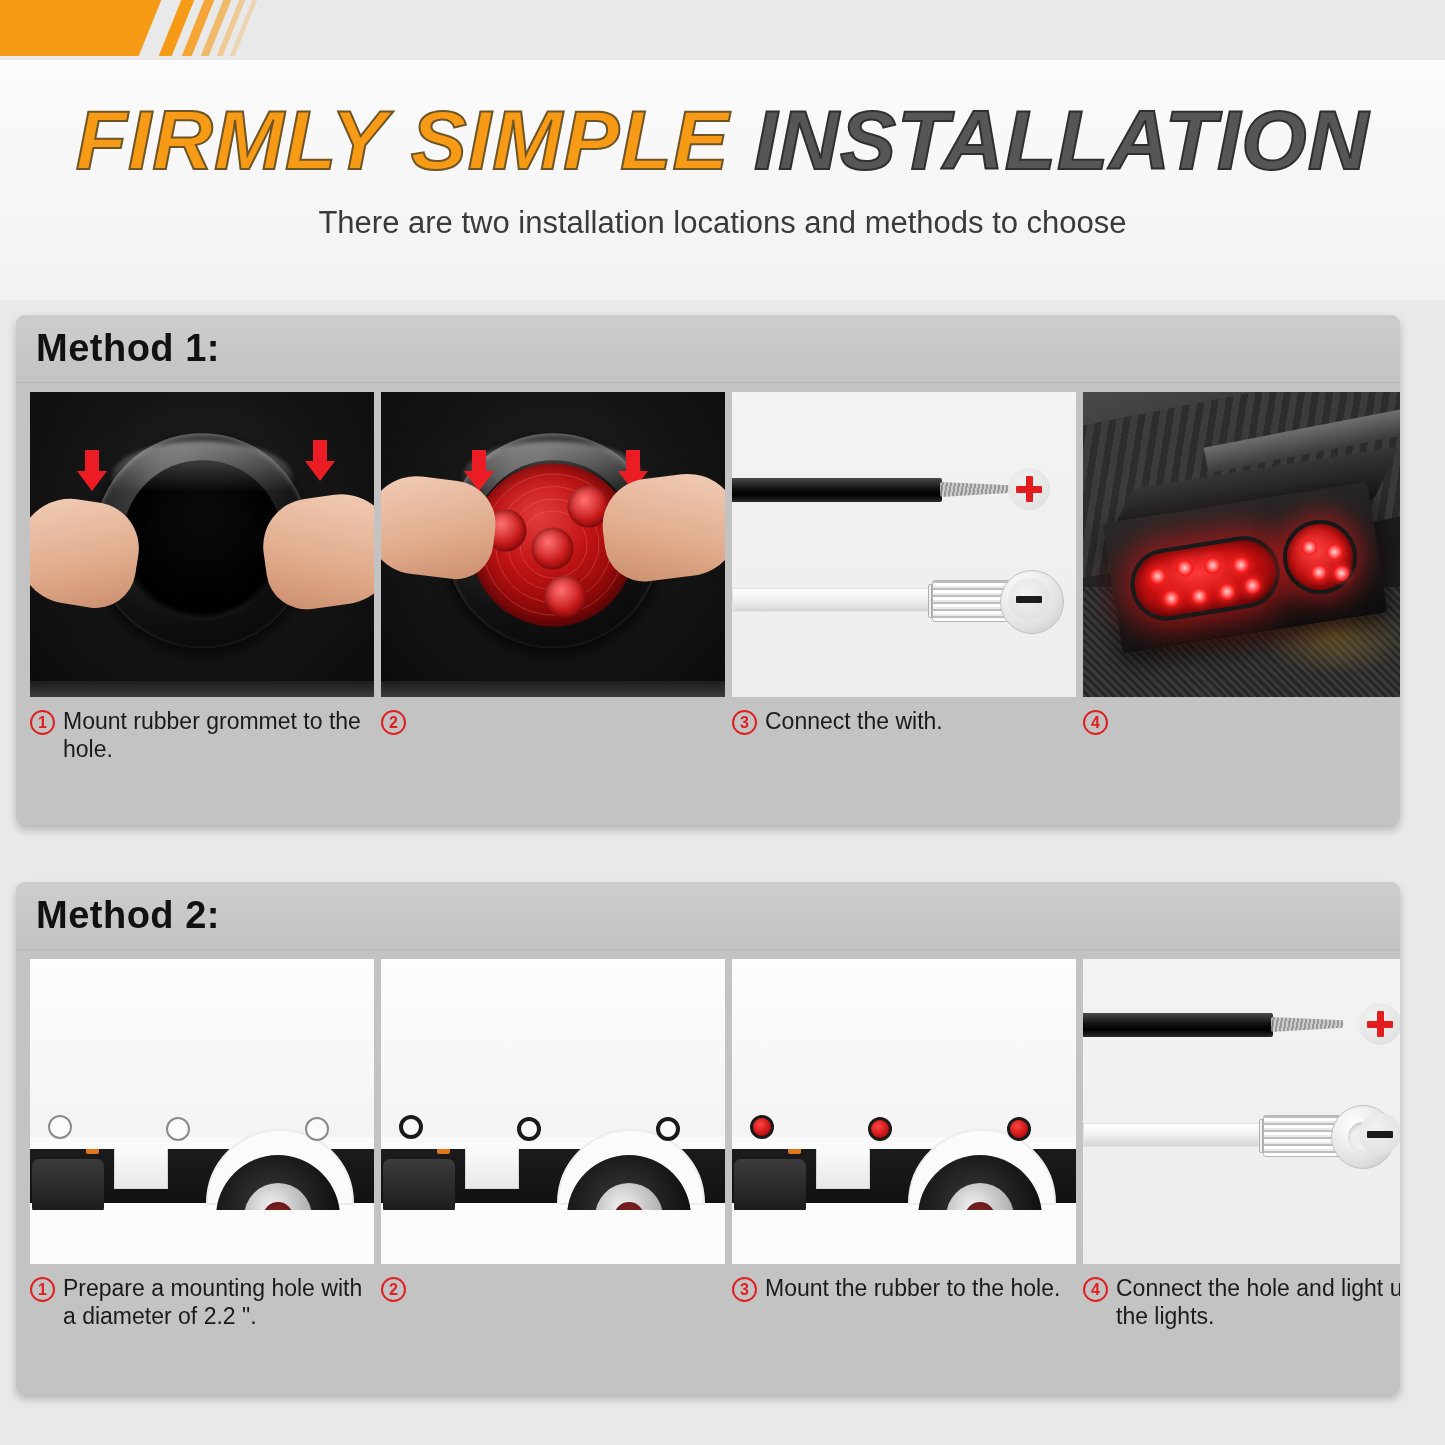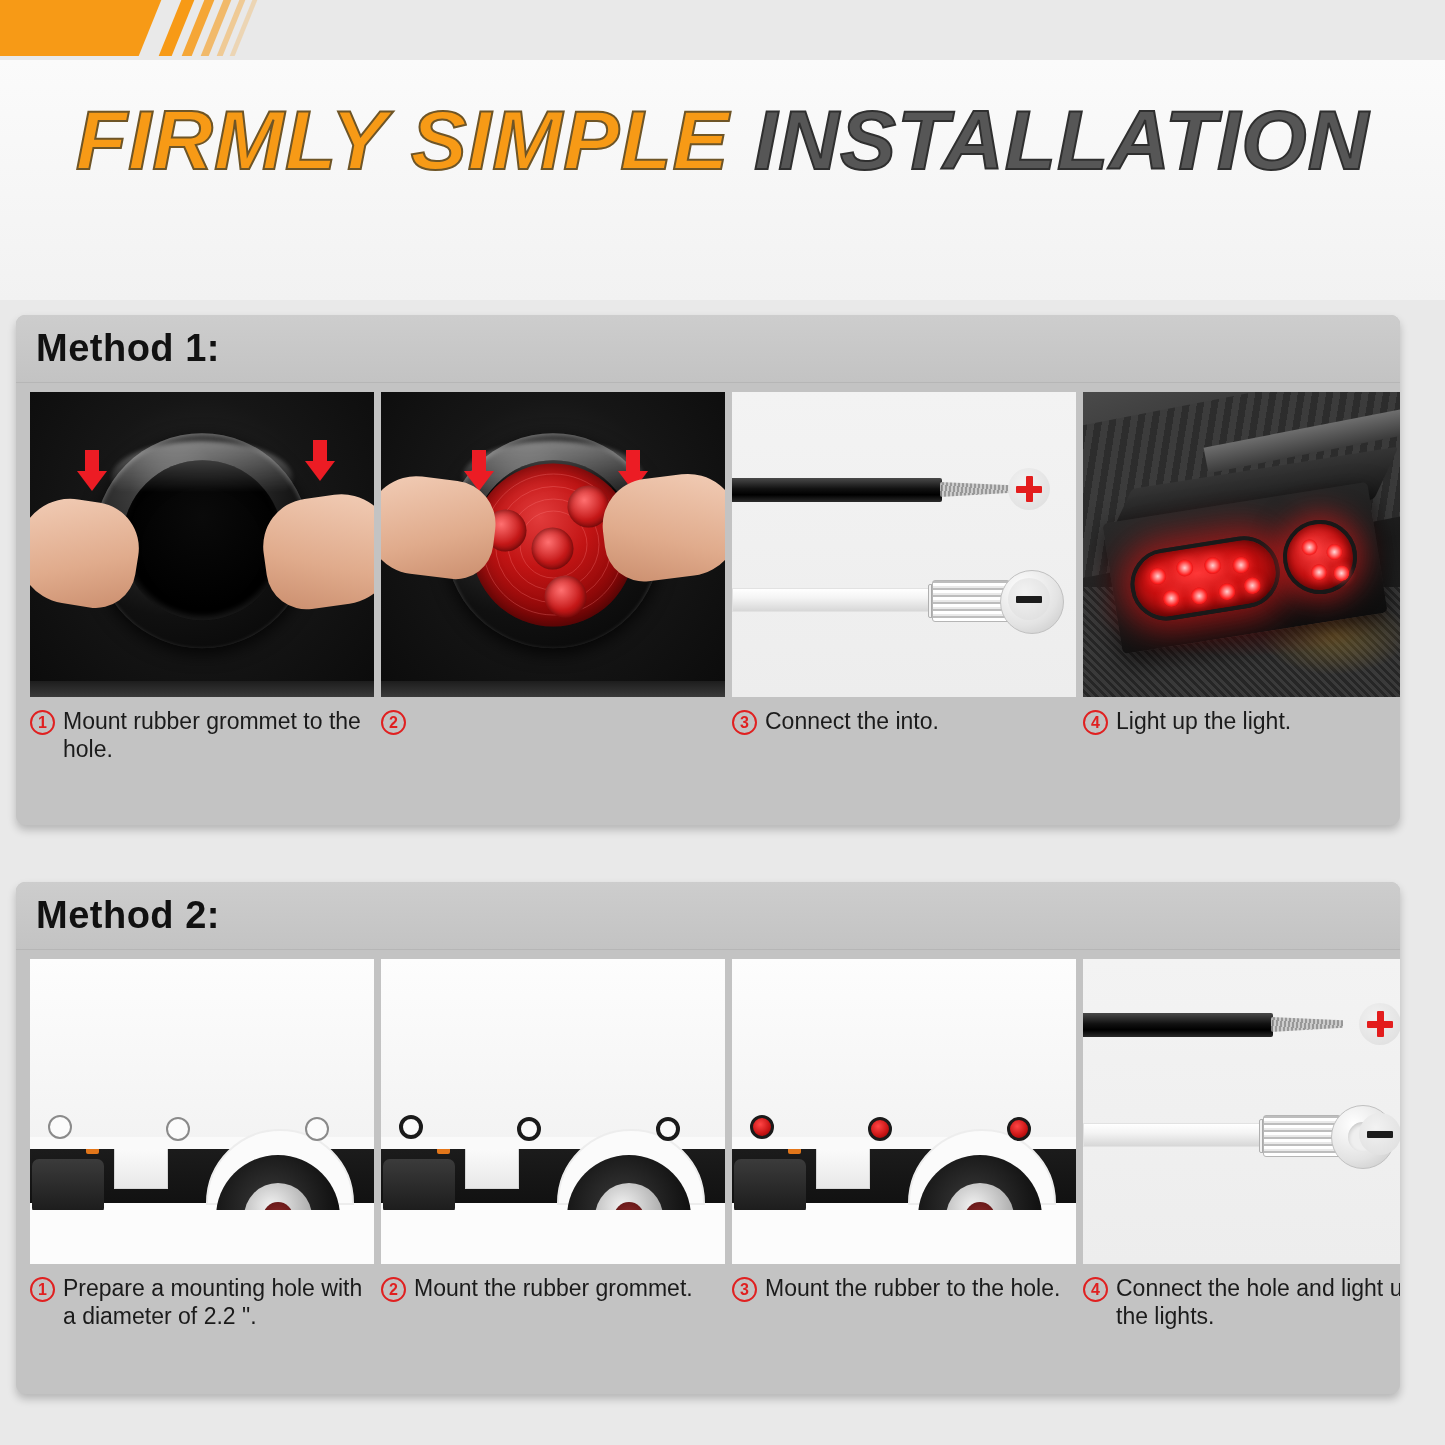--- a/index.html
+++ b/index.html
@@ -233,20 +233,21 @@
   <div class="stripe s3"></div>
   <div class="stripe s4"></div>
   <div class="stripe s5"></div>
 </div>
 
 <div class="header">
   <div class="title">
     <span class="orange">FIRMLY SIMPLE</span>
     <span class="dark">INSTALLATION</span>
   </div>
+  <div class="subtitle">There are two installation locations and methods to choose</div>
 </div>
 
 <div class="card" id="card1" style="top:315px;height:510px;">
   <div class="card-head">
     <span class="mtitle">Method 1:</span>
   </div>
 
   <div class="panels">
 
     <div class="panel">
@@ -346,25 +347,24 @@
   <div class="captions">
     <div class="cap">
       <span class="num">1</span>
       <span class="cap-text">Mount rubber grommet to the hole.</span>
     </div>
     <div class="cap">
       <span class="num">2</span>
     </div>
     <div class="cap">
       <span class="num">3</span>
-      <span class="cap-text">Connect the into.</span>
+      <span class="cap-text">Connect the with.</span>
     </div>
     <div class="cap">
       <span class="num">4</span>
-      <span class="cap-text">Light up the light.</span>
     </div>
   </div>
 </div>
 
 <div class="card" id="card2" style="top:882px;height:512px;">
   <div class="card-head">
     <span class="mtitle">Method 2:</span>
   </div>
 
   <div class="panels">
@@ -451,21 +451,20 @@
     </div>
   </div>
 
   <div class="captions">
     <div class="cap">
       <span class="num">1</span>
       <span class="cap-text">Prepare a mounting hole with a diameter of 2.2 ".</span>
     </div>
     <div class="cap">
       <span class="num">2</span>
-      <span class="cap-text">Mount the rubber grommet.</span>
     </div>
     <div class="cap">
       <span class="num">3</span>
       <span class="cap-text">Mount the rubber to the hole.</span>
     </div>
     <div class="cap">
       <span class="num">4</span>
       <span class="cap-text">Connect the hole and light up the lights.</span>
     </div>
   </div>

